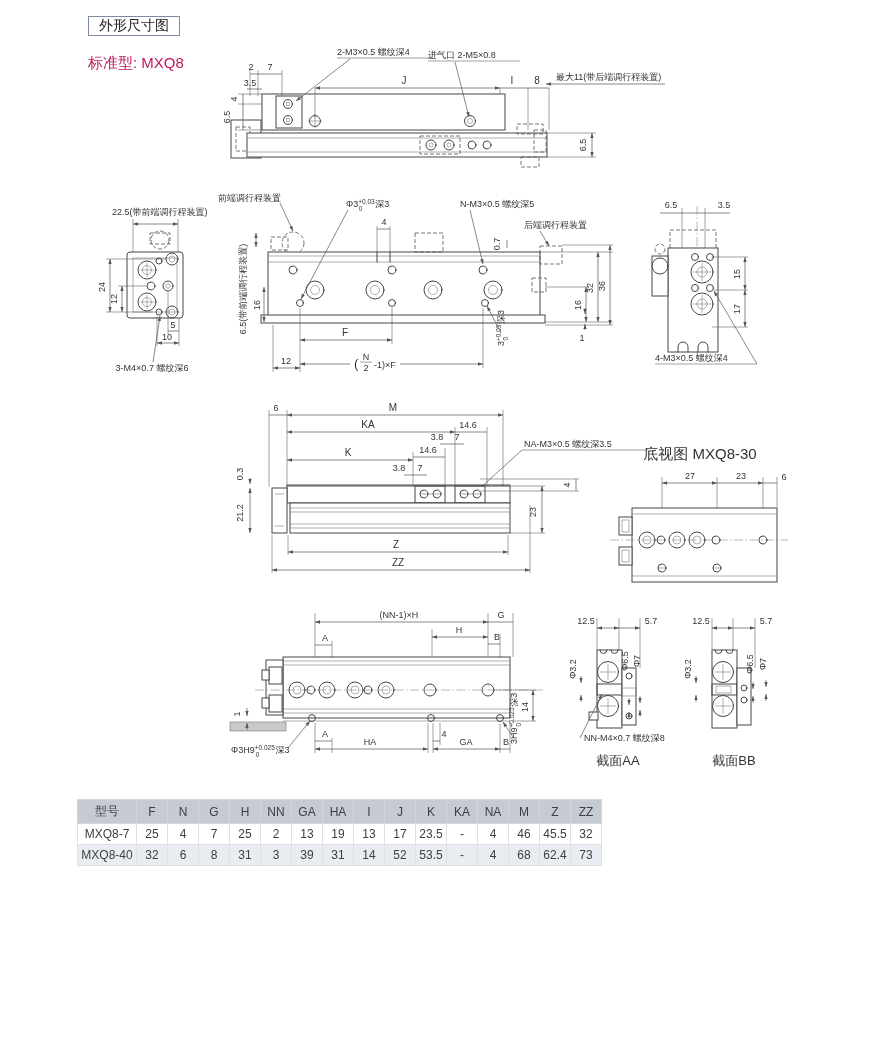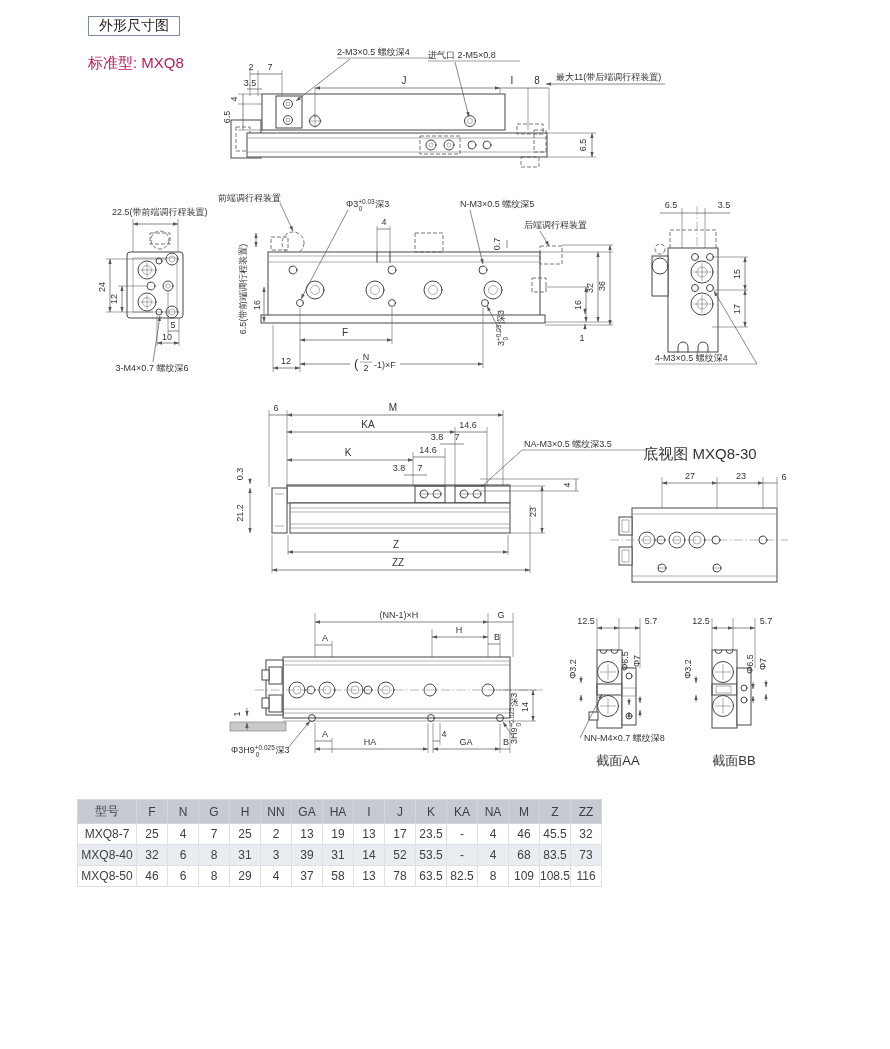--- a/index.html
+++ b/index.html
@@ -596,37 +596,19 @@
           <td>31</td>
           <td>3</td>
           <td>39</td>
           <td>31</td>
           <td>14</td>
           <td>52</td>
           <td>53.5</td>
           <td>-</td>
           <td>4</td>
           <td>68</td>
-          <td>83.5</td>
+          <td>62.4</td>
           <td>73</td>
-        </tr>
-        <tr>
-          <td>MXQ8-50</td>
-          <td>46</td>
-          <td>6</td>
-          <td>8</td>
-          <td>29</td>
-          <td>4</td>
-          <td>37</td>
-          <td>58</td>
-          <td>13</td>
-          <td>78</td>
-          <td>63.5</td>
-          <td>82.5</td>
-          <td>8</td>
-          <td>109</td>
-          <td>108.5</td>
-          <td>116</td>
         </tr>
       </tbody>
   </table>
 
 </div>
 
 </body></html>

